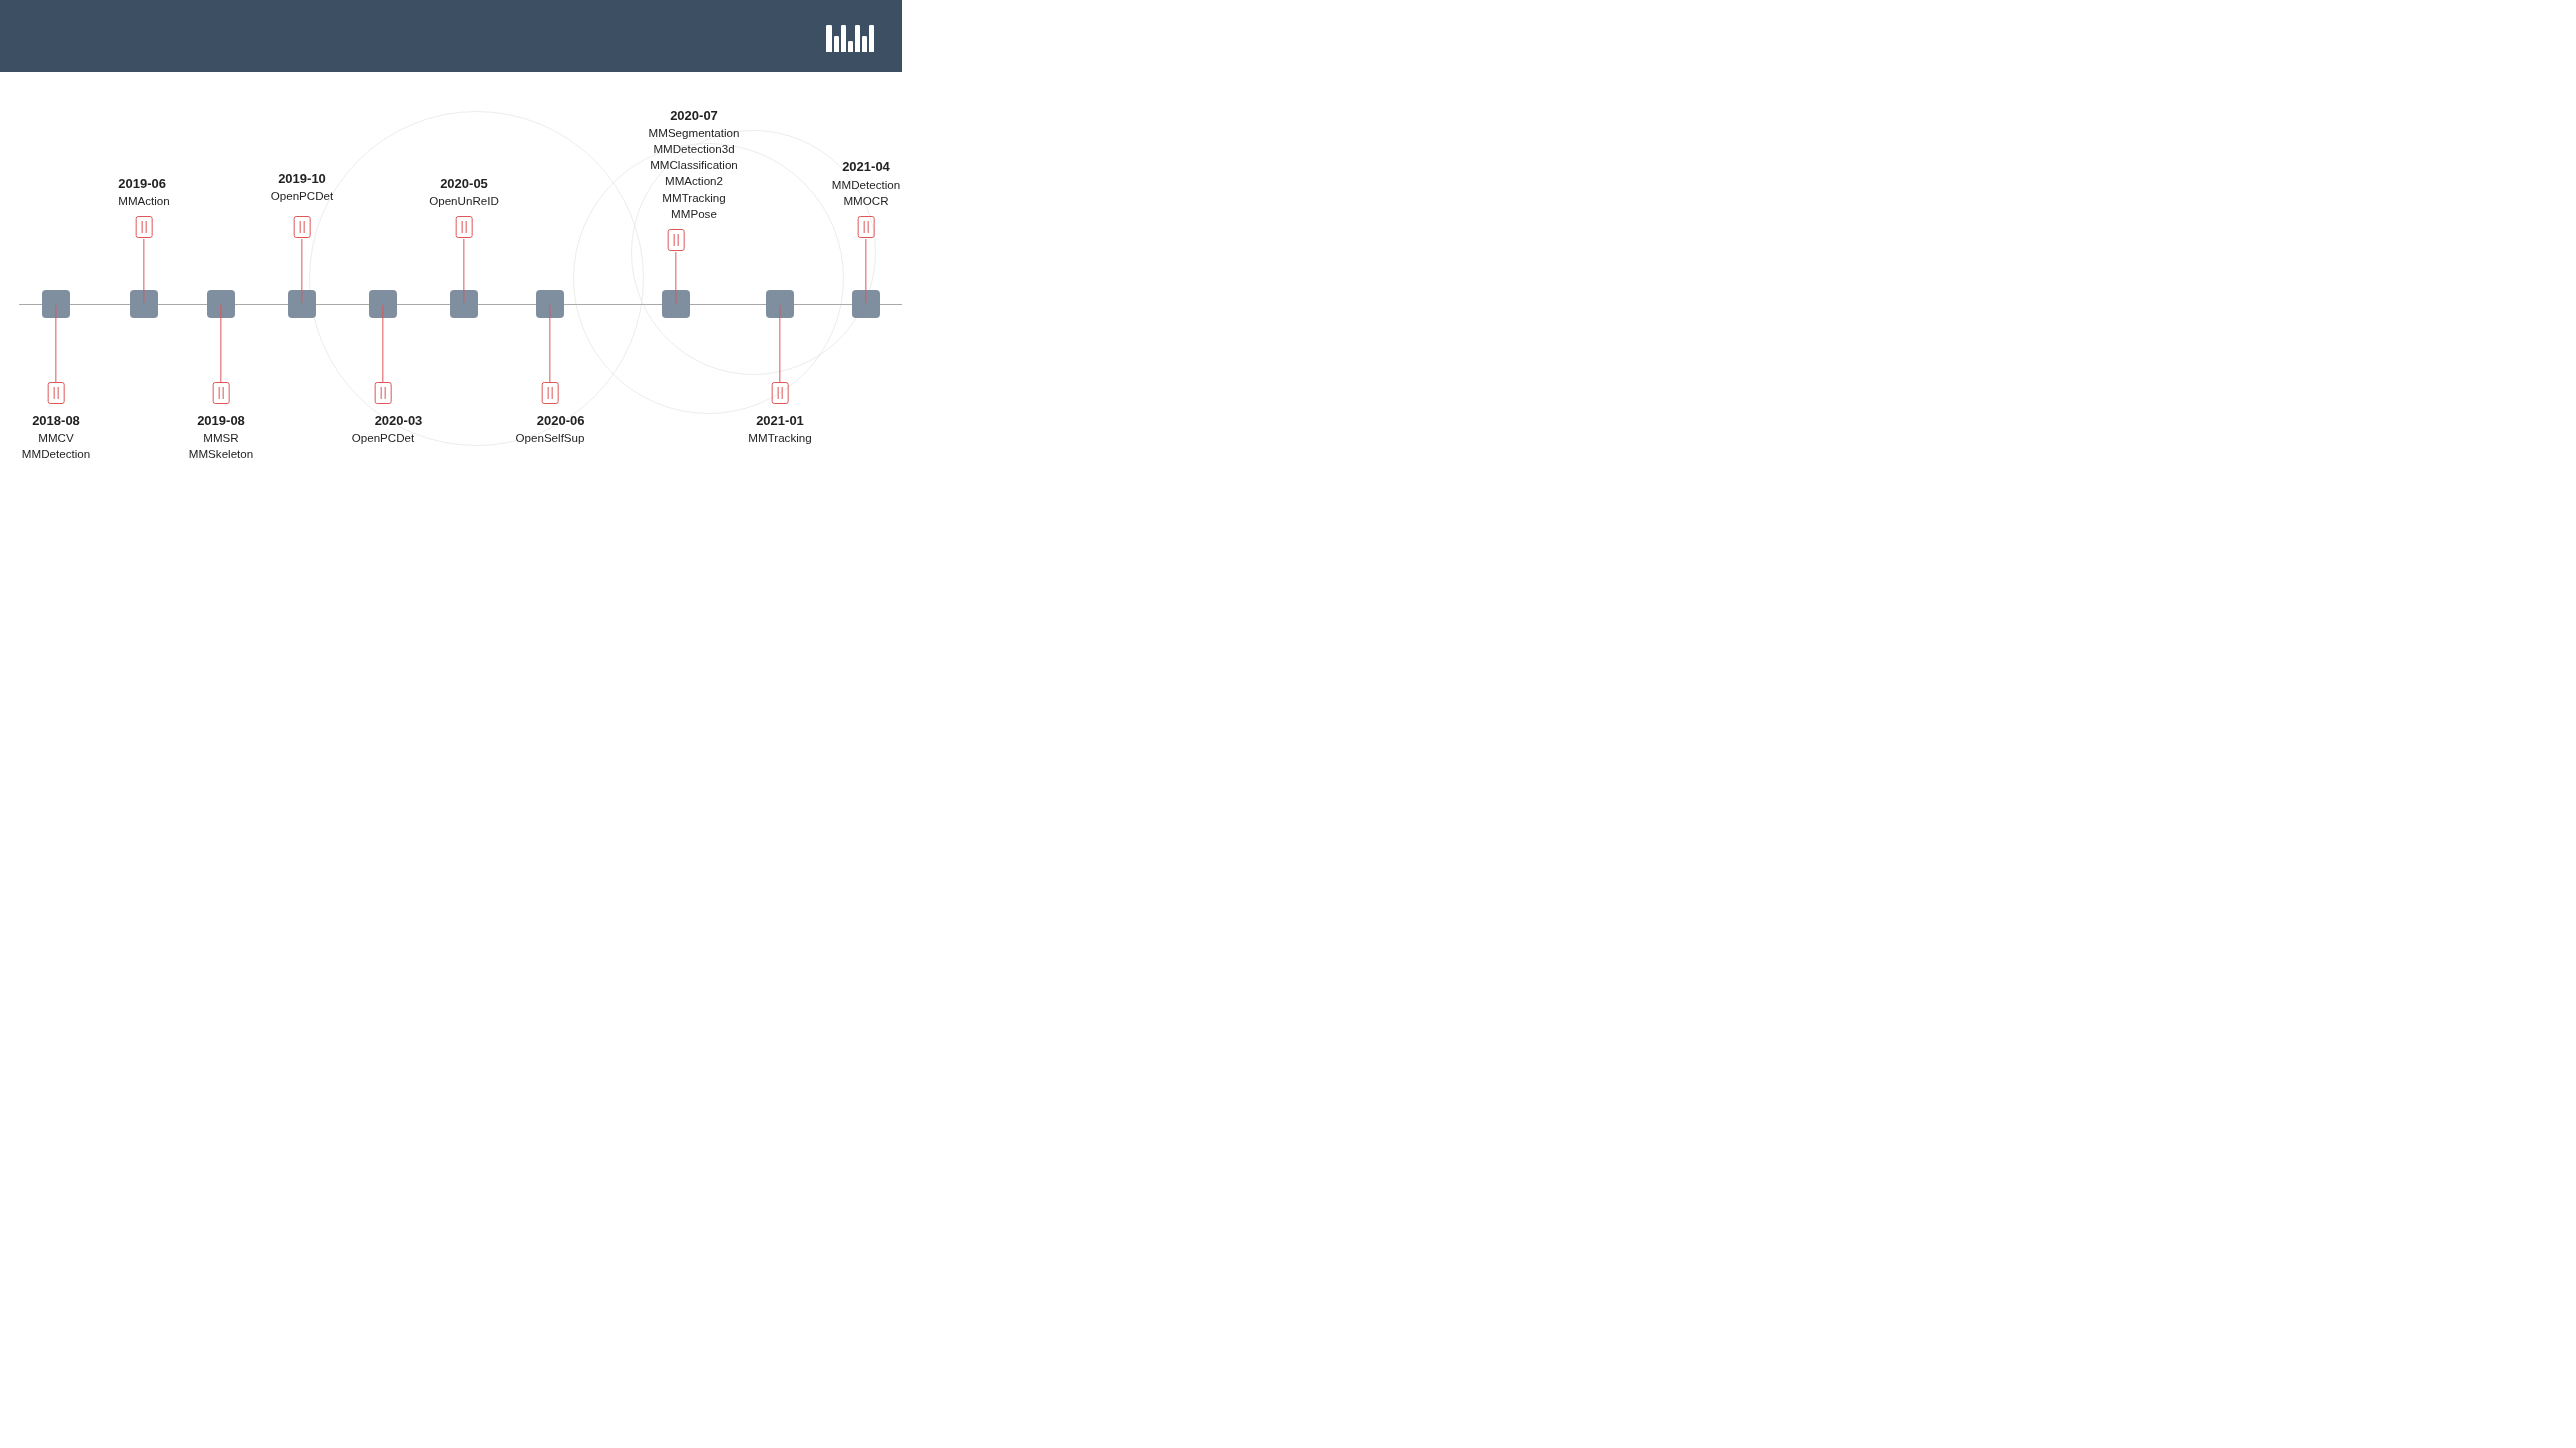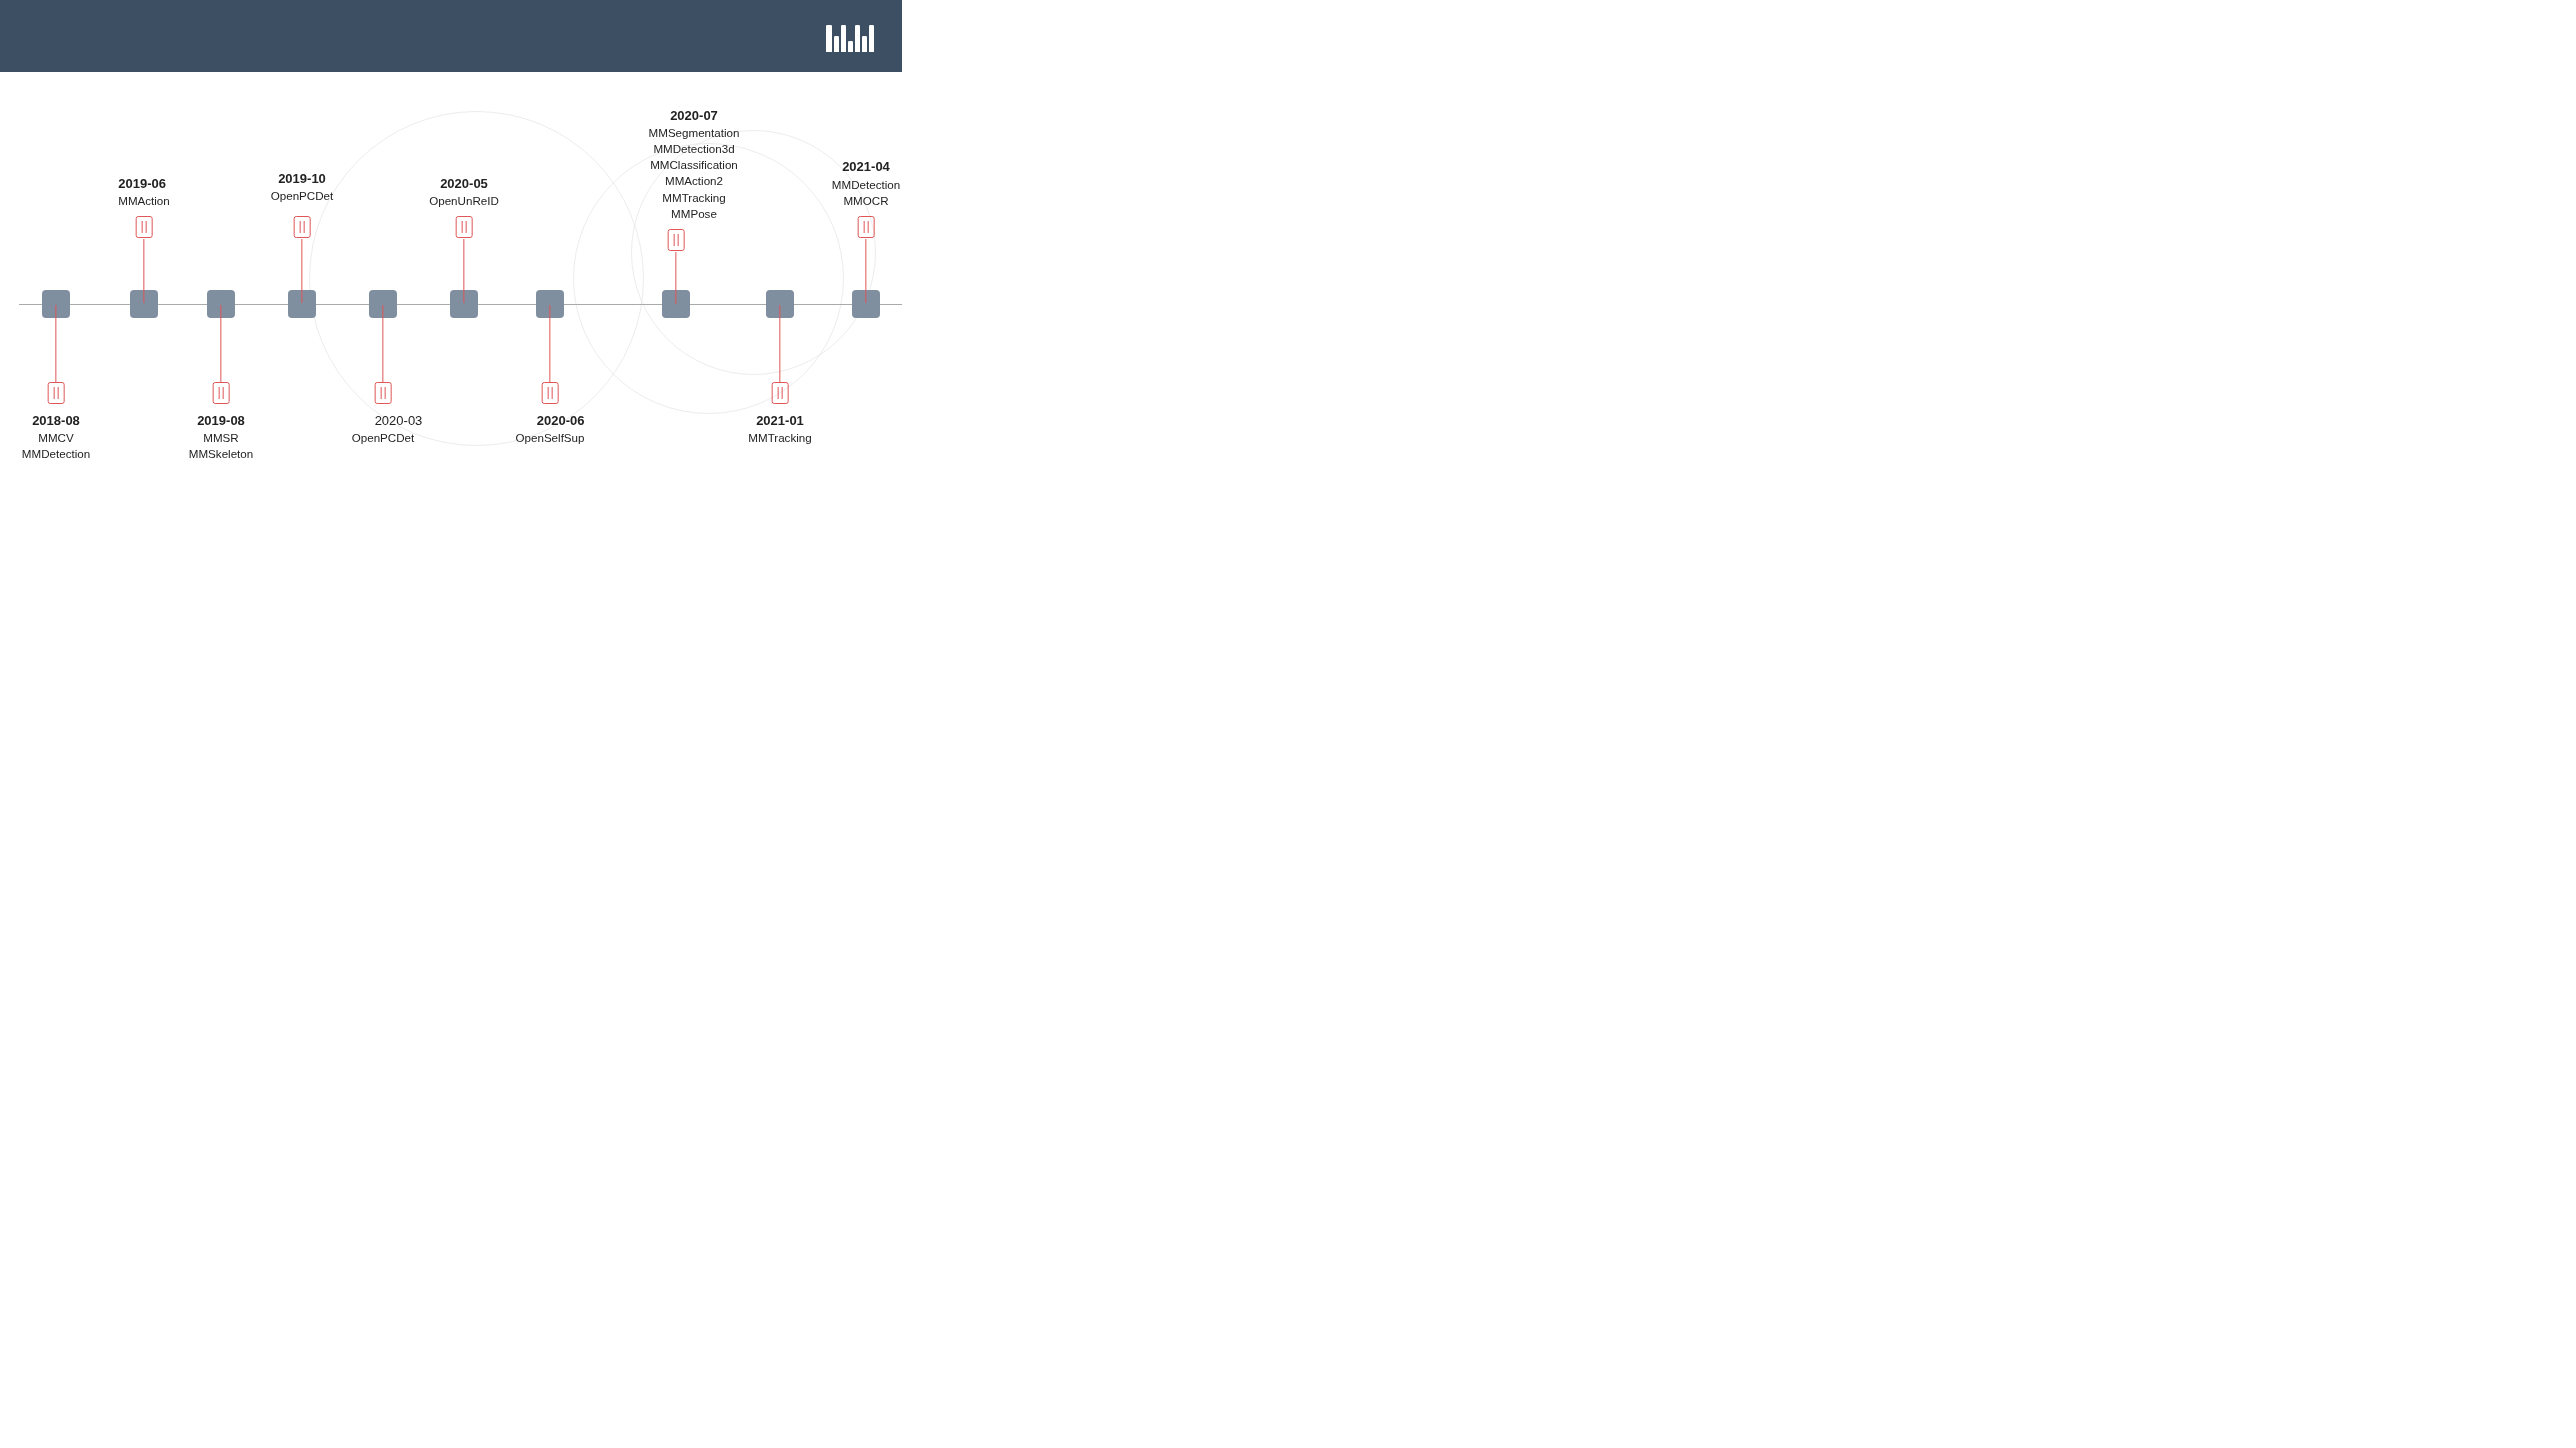--- a/index.html
+++ b/index.html
@@ -185,21 +185,21 @@
           <div style="font-weight: 700; font-size: 13px;">2019-10</div>
           <div>OpenPCDet</div>
         </div>
         <div class="tl-node" style="left: 383px;"></div>
         <div style="position: absolute; left: 383px; top: 233px; width: 1.3px; height: 77px; background: rgb(224, 85, 85); transform: translateX(-50%);"></div>
         <div style="position: absolute; left: 383px; top: 310px; transform: translateX(-50%); width: 16.7px; height: 22px; border: 1.6px solid rgb(224, 85, 85); border-radius: 2.6px; background: transparent;">
       <div style="position:absolute;left:4.5px;top:3.9px;bottom:3.9px;width:1.3px;background:#e05555;"></div>
       <div style="position:absolute;left:9px;top:3.9px;bottom:3.9px;width:1.3px;background:#e05555;"></div>
     </div>
         <div style="position: absolute; left: 383px; top: 340px; transform: translateX(-50%); text-align: center; font-size: 11.6px; color: rgb(34, 34, 34); line-height: 1.4; white-space: nowrap;">
-          <div style="font-weight: 400; font-size: 13px; margin-left: 31px;">2020-03</div>
+          <div style="font-weight: 700; font-size: 13px; margin-left: 31px;">2020-03</div>
           <div>OpenPCDet</div>
         </div>
         <div class="tl-node" style="left: 464px;"></div>
         <div style="position: absolute; left: 464px; top: 167px; width: 1.3px; height: 64px; background: rgb(224, 85, 85); transform: translateX(-50%);"></div>
         <div style="position: absolute; left: 464px; top: 144px; transform: translateX(-50%); width: 16.7px; height: 22px; border: 1.6px solid rgb(224, 85, 85); border-radius: 2.6px; background: transparent;">
       <div style="position:absolute;left:4.5px;top:3.9px;bottom:3.9px;width:1.3px;background:#e05555;"></div>
       <div style="position:absolute;left:9px;top:3.9px;bottom:3.9px;width:1.3px;background:#e05555;"></div>
     </div>
         <div style="position: absolute; left: 464px; bottom: 298px; transform: translateX(-50%); text-align: center; font-size: 11.6px; color: rgb(34, 34, 34); line-height: 1.4; white-space: nowrap;">
           <div style="font-weight: 700; font-size: 13px;">2020-05</div>

